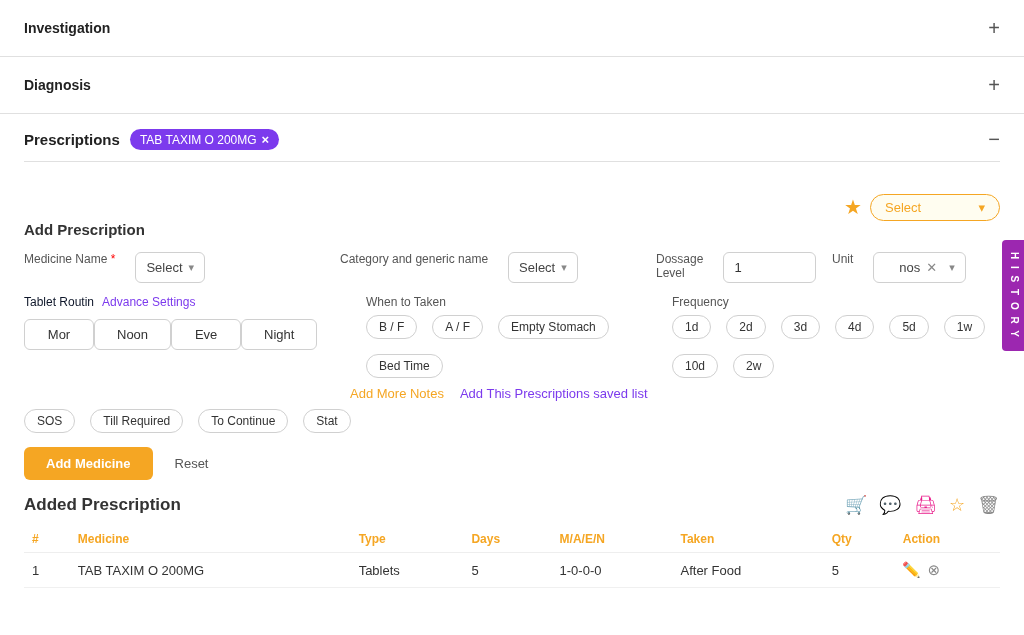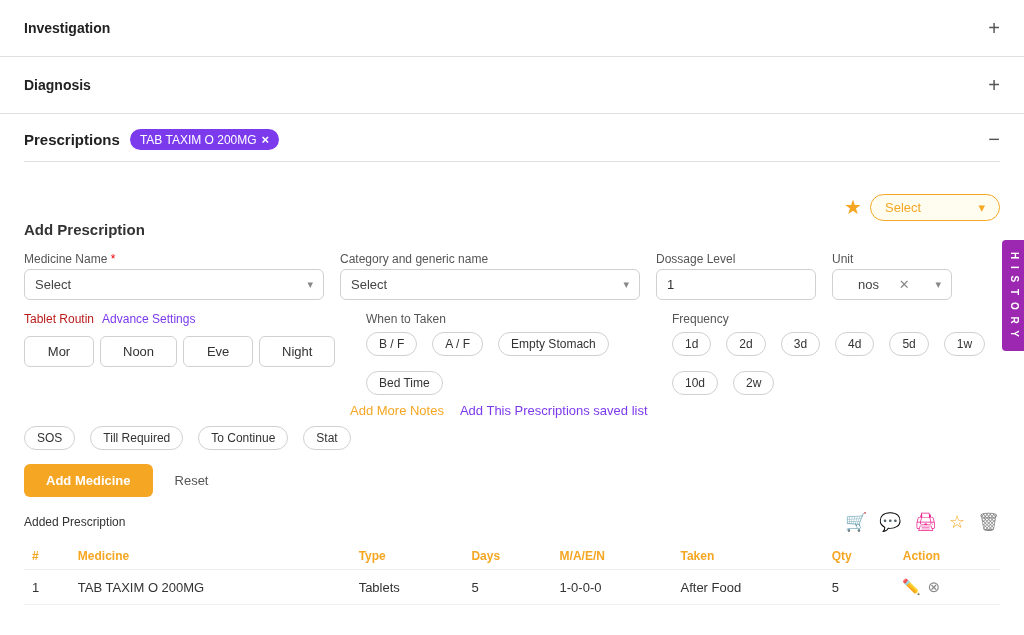--- a/index.html
+++ b/index.html
@@ -138,22 +138,22 @@
     }
     
     .form-row {
       display: flex;
       gap: 16px;
       margin-bottom: 12px;
       align-items: flex-end;
     }
     .form-group {
       display: flex;
-      flex-direction: column;
-      gap: 3px;
+      flex-direction: row;
+      gap: 20px;
     }
     .form-label {
       font-size: 12px;
       color: #555;
       font-weight: 500;
     }
     .required-star {
       color: red;
     }
     .select-box {
@@ -187,32 +187,31 @@
     .unit-close { color: #888; cursor: pointer; font-size: 13px; }
     
     .tablet-routin-row {
       display: flex;
       align-items: center;
       gap: 8px;
       margin-bottom: 10px;
     }
     .tablet-routin-label {
       font-size: 12px;
-      color: #b91c1c;
+      color: #0f172a;
     }
     .advance-settings-link {
       font-size: 12px;
       color: #7c3aed;
       cursor: pointer;
       text-decoration: none;
     }
     
     .day-pills-row {
       display: flex;
-      gap: 6px;
       margin-bottom: 12px;
     }
     .day-pill {
       border: 1.5px solid #d0d0d0;
       border-radius: 6px;
       padding: 7px 22px;
       font-size: 13px;
       color: #333;
       background: #fff;
       cursor: pointer;
@@ -281,22 +280,22 @@
     .added-prescription-section {
       padding: 0 24px 10px 24px;
     }
     .added-prescription-header {
       display: flex;
       justify-content: space-between;
       align-items: center;
       margin-bottom: 10px;
     }
     .added-prescription-title {
-      font-size: 12px;
-      font-weight: 400;
+      font-size: 17px;
+      font-weight: 700;
     }
     .action-icons-row {
       display: flex;
       gap: 12px;
       align-items: center;
     }
     .action-icon {
       font-size: 18px;
       cursor: pointer;
     }

